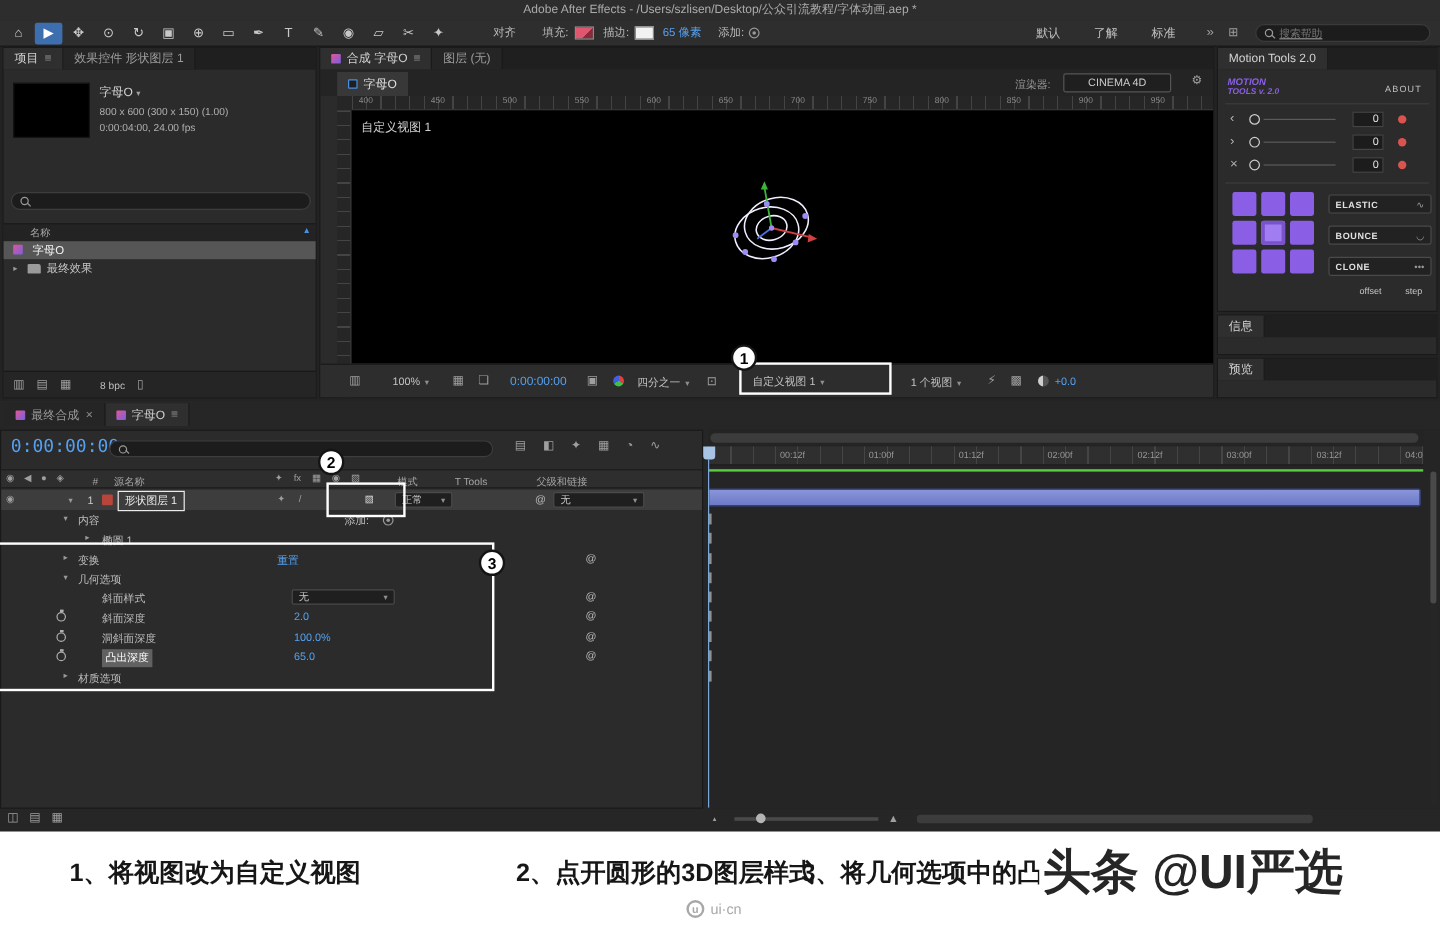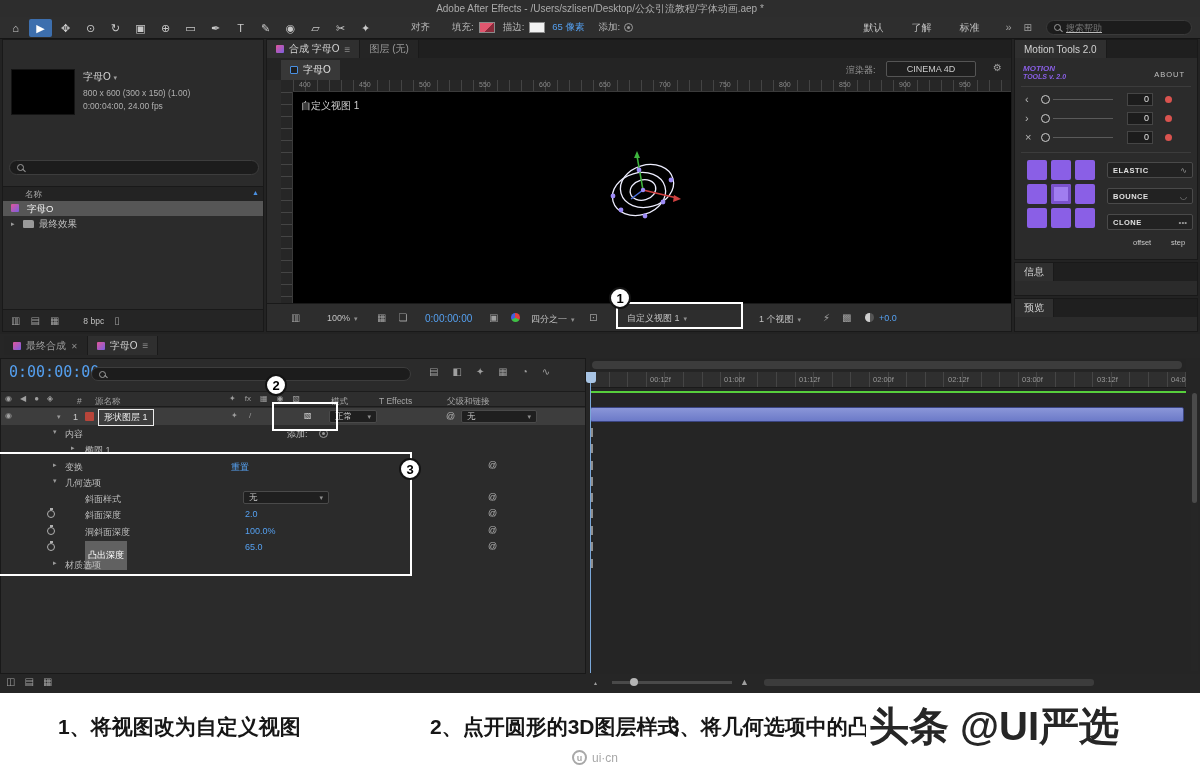--- a/index.html
+++ b/index.html
@@ -52,21 +52,21 @@
   .mt-btn { position:absolute; left:92px; width:86px; height:16px; background:#222; border:1px solid #4a4a4a; border-radius:2px; display:flex; align-items:center; justify-content:space-between; padding:0 5px; }
   .mt-btn .lbl { font-size:7.5px; font-weight:bold; color:#e0e0e0; letter-spacing:.5px; }
   .mt-btn .deco { font-size:8px; color:#9a9a9a; }
   .sq { width:20px; height:20px; background:var(--purple); border-radius:2px; }
   .sq.mid { background:#a07df0; box-shadow:inset 0 0 0 3px #7a52cc; }
   .thead-lbl { position:absolute; top:4px; font-size:8.5px; color:#a5a5a5; white-space:nowrap; }
   .prow { position:absolute; left:0; width:586px; height:16px; }
   .prow > * { position:absolute; top:3px; }
   .twirl { font-size:7px; color:#9a9a9a; }
   .plabel { font-size:9px; color:#bdbdbd; white-space:nowrap; }
-  .plabel.hl { background:#616161; color:#fff; padding:8px 3px; top:2px; }
+  .plabel.hl { background:#616161; color:#fff; padding:1px 3px; top:2px; }
   .pval { font-size:9px; color:var(--accent_blue); }
   .plink { font-size:9px; color:var(--accent_blue); }
   .pw { left:486px; top:2px; width:11px; height:11px; color:#b5b5b5; font-size:9px; line-height:11px; text-align:center; }
   .pw::after { content:"@"; }
   .stopwatch { left:46px; top:4px; width:8px; height:8px; border:1px solid #b0b0b0; border-radius:50%; }
   .stopwatch::before { content:""; position:absolute; top:-3px; left:2px; width:3px; height:2px; background:#b0b0b0; }
   .lname { border:1px solid #ececec; padding:1px 5px; font-size:9px; color:#ececec; white-space:nowrap; }
   .rowmark { position:absolute; left:0; width:3px; height:9px; background:#8f8f8f; }
   .ann-box { position:absolute; border:2px solid #fff; z-index:40; pointer-events:none; }
   .ann-circle { position:absolute; width:22px; height:22px; border-radius:50%; background:#fff; border:2px solid #141414; color:#000; font-weight:bold; font-size:13px; display:flex; align-items:center; justify-content:center; z-index:41; }
@@ -122,20 +122,29 @@
         </div>
       <span class="icon" style="margin-left:26px;font-size:11px">»</span>
       <span class="icon" style="margin-left:12px">⊞</span>
       <div class="tb-search">
         <span class="mag"></span>
         <input placeholder="搜索帮助" style="">
       </div>
     </div>
 
     <div class="panel" style="left:2px;top:39px;width:262px;height:293px">
+      <div class="tabbar">
+        <div class="tab active">
+          <span>项目</span>
+            <span class="tab-menu"></span>
+        </div>
+        <div class="tab">
+          <span>效果控件 形状图层 1</span>
+        </div>
+      </div>
       <div class="ab" style="left:8px;top:29px;width:64px;height:46px;background:#000;border:1px solid #141414"></div>
       <div class="ab" style="left:80px;top:30px">
         <div style="font-size:10px;color:#d6d6d6"><span>字母O</span> <span class="icon" style="font-size:7px">▾</span></div>
         <div style="font-size:8.5px;color:#b0b0b0;margin-top:4px">800 x 600 (300 x 150) (1.00)</div>
         <div style="font-size:8.5px;color:#b0b0b0;margin-top:3px">0:00:04:00, 24.00 fps</div>
       </div>
       <div class="ab" style="left:6px;top:120px;width:250px;height:15px;background:#1c1c1c;border:1px solid #3d3d3d;border-radius:8px;display:flex;align-items:center;padding:0 7px">
         <span class="mag"></span>
       </div>
       <div class="ab" style="left:0;top:146px;width:260px;height:25px;background:#232323;border-top:1px solid #191919;border-bottom:1px solid #191919">
@@ -378,21 +387,21 @@
           <span class="thead-lbl" style="left:94px">源名称</span>
           <div class="ab" style="left:228px;top:3px;display:flex;gap:9px;font-size:8px">
 
           <span class="icon" style="font-size:8px">✦</span>
               <span class="icon" style="font-size:8px">fx</span>
               <span class="icon" style="font-size:8px">▦</span>
               <span class="icon" style="font-size:8px">◉</span>
               <span class="icon" style="font-size:8px">▧</span>
             </div>
           <span class="thead-lbl" style="left:330px">模式</span>
-          <span class="thead-lbl" style="left:378px">T Effects</span>
+          <span class="thead-lbl" style="left:378px">T Tools</span>
           <span class="thead-lbl" style="left:446px">父级和链接</span>
         </div>
         <div class="ab" style="left:0;top:49px;width:584px;height:17px;background:#3d3d3d">
           <span class="icon ab" style="left:4px;top:4px;font-size:8px">◉</span>
           <span class="twirl ab" style="left:56px;top:5px">▾</span>
           <span class="ab" style="left:72px;top:4px;font-size:9px;color:#ccc">1</span>
           <span class="ab" style="left:84px;top:4px;width:9px;height:9px;background:var(--label_chip);border-radius:1px"></span>
           <span class="lname ab" style="left:97px;top:1px">形状图层 1</span>
           <span class="icon ab" style="left:230px;top:4px;font-size:8px">✦</span>
           <span class="icon ab" style="left:248px;top:4px;font-size:8px">/</span>

